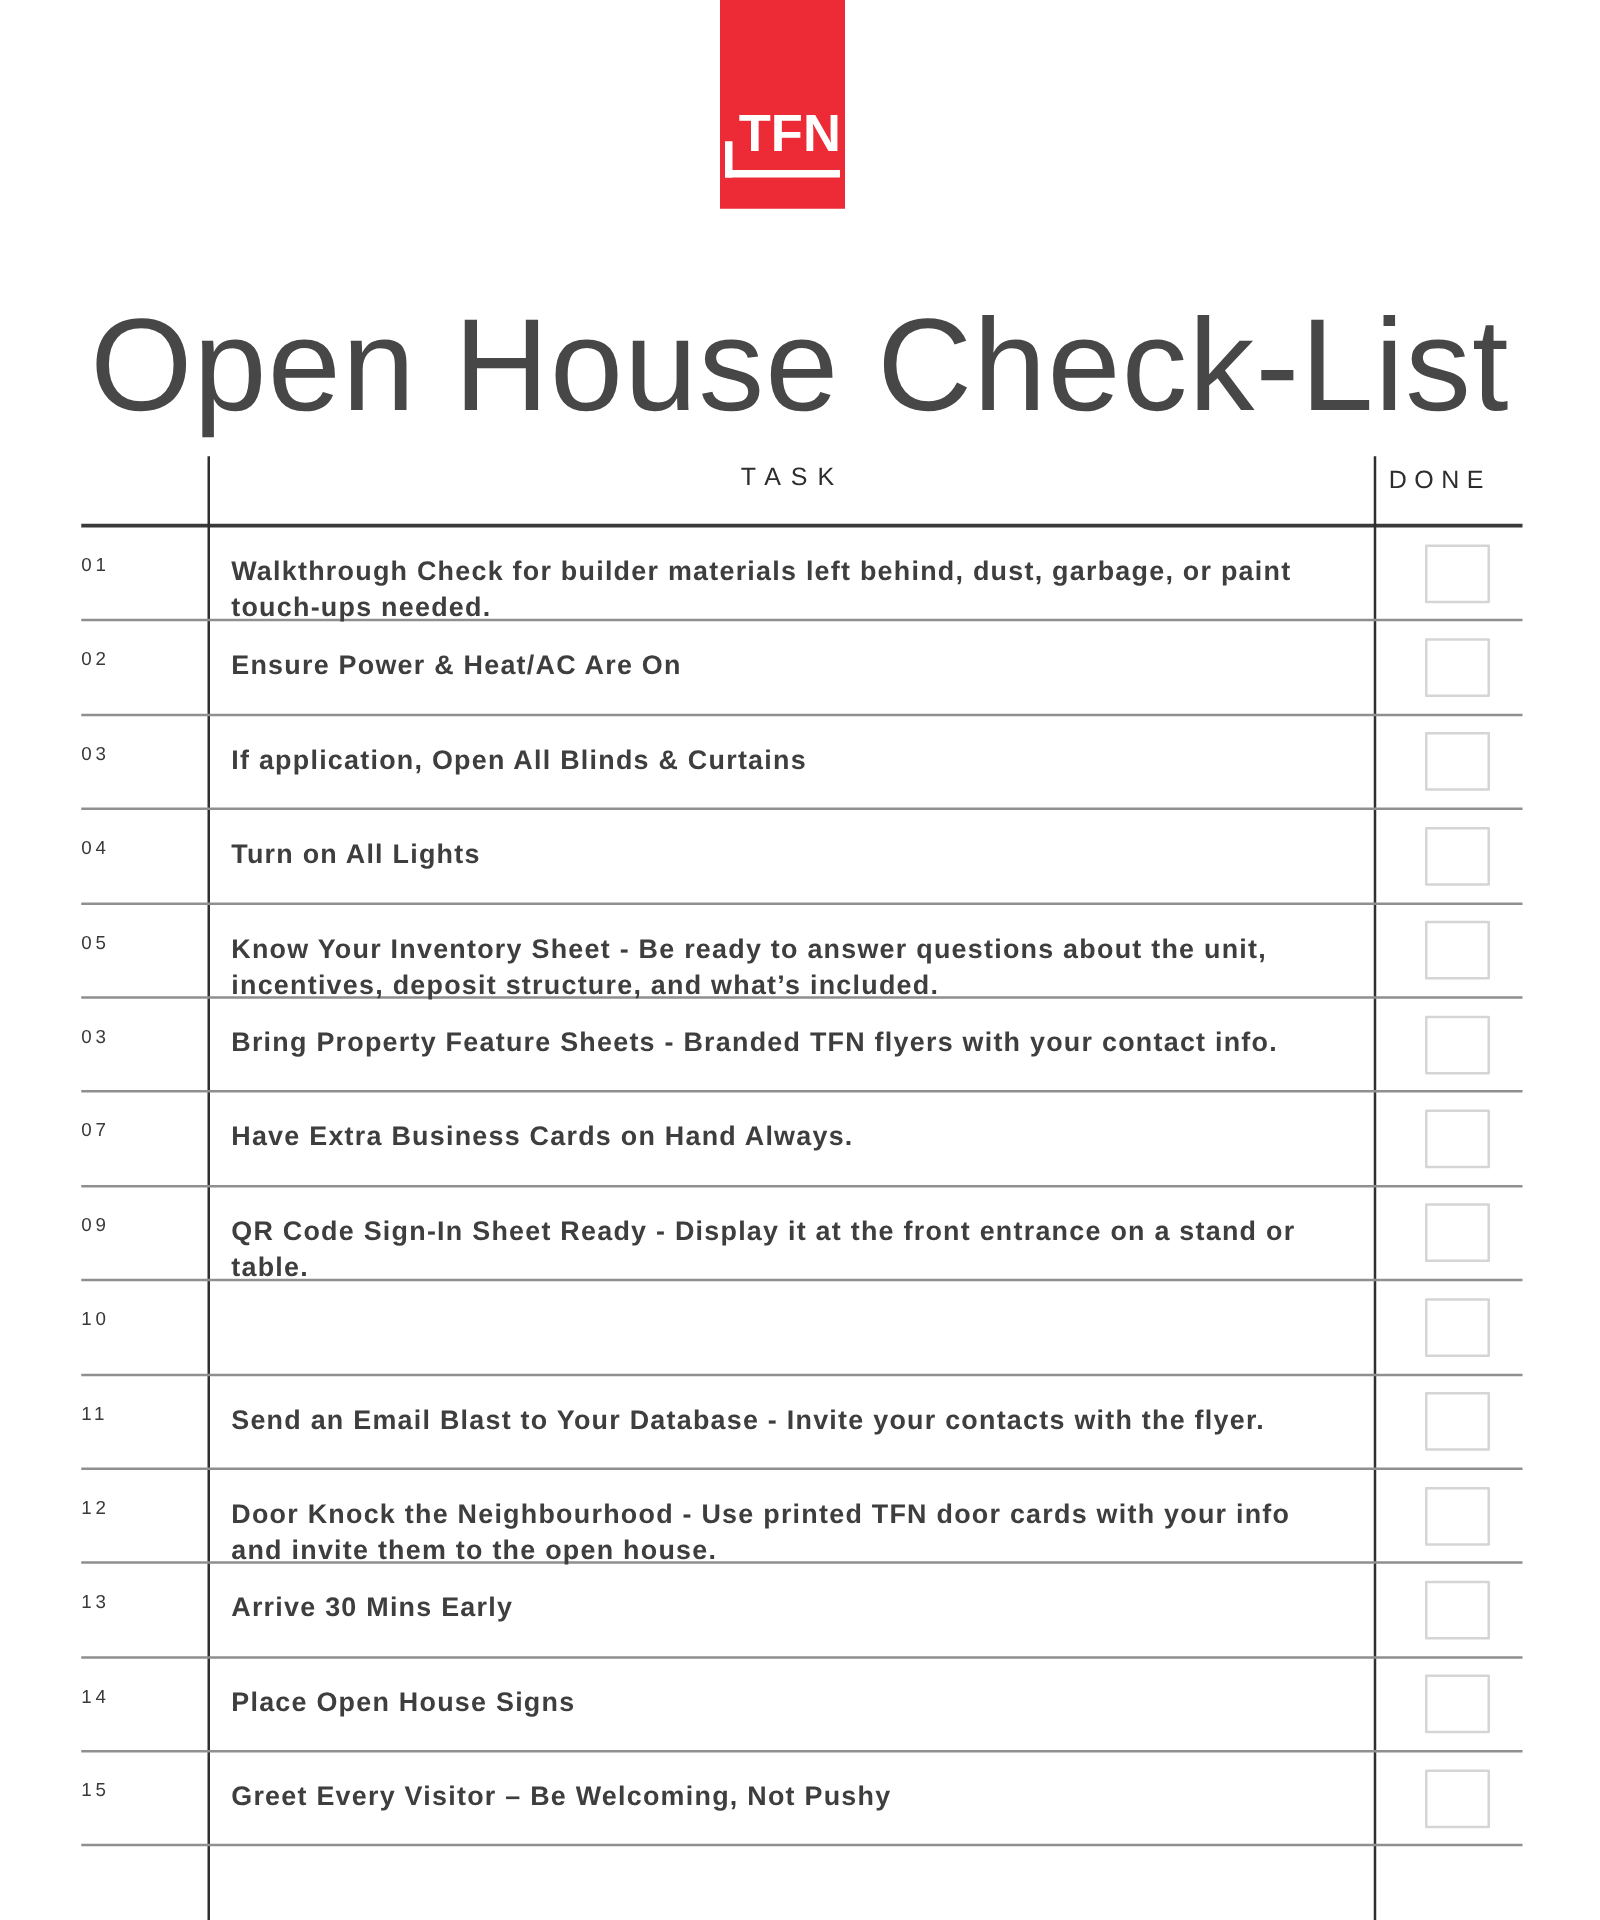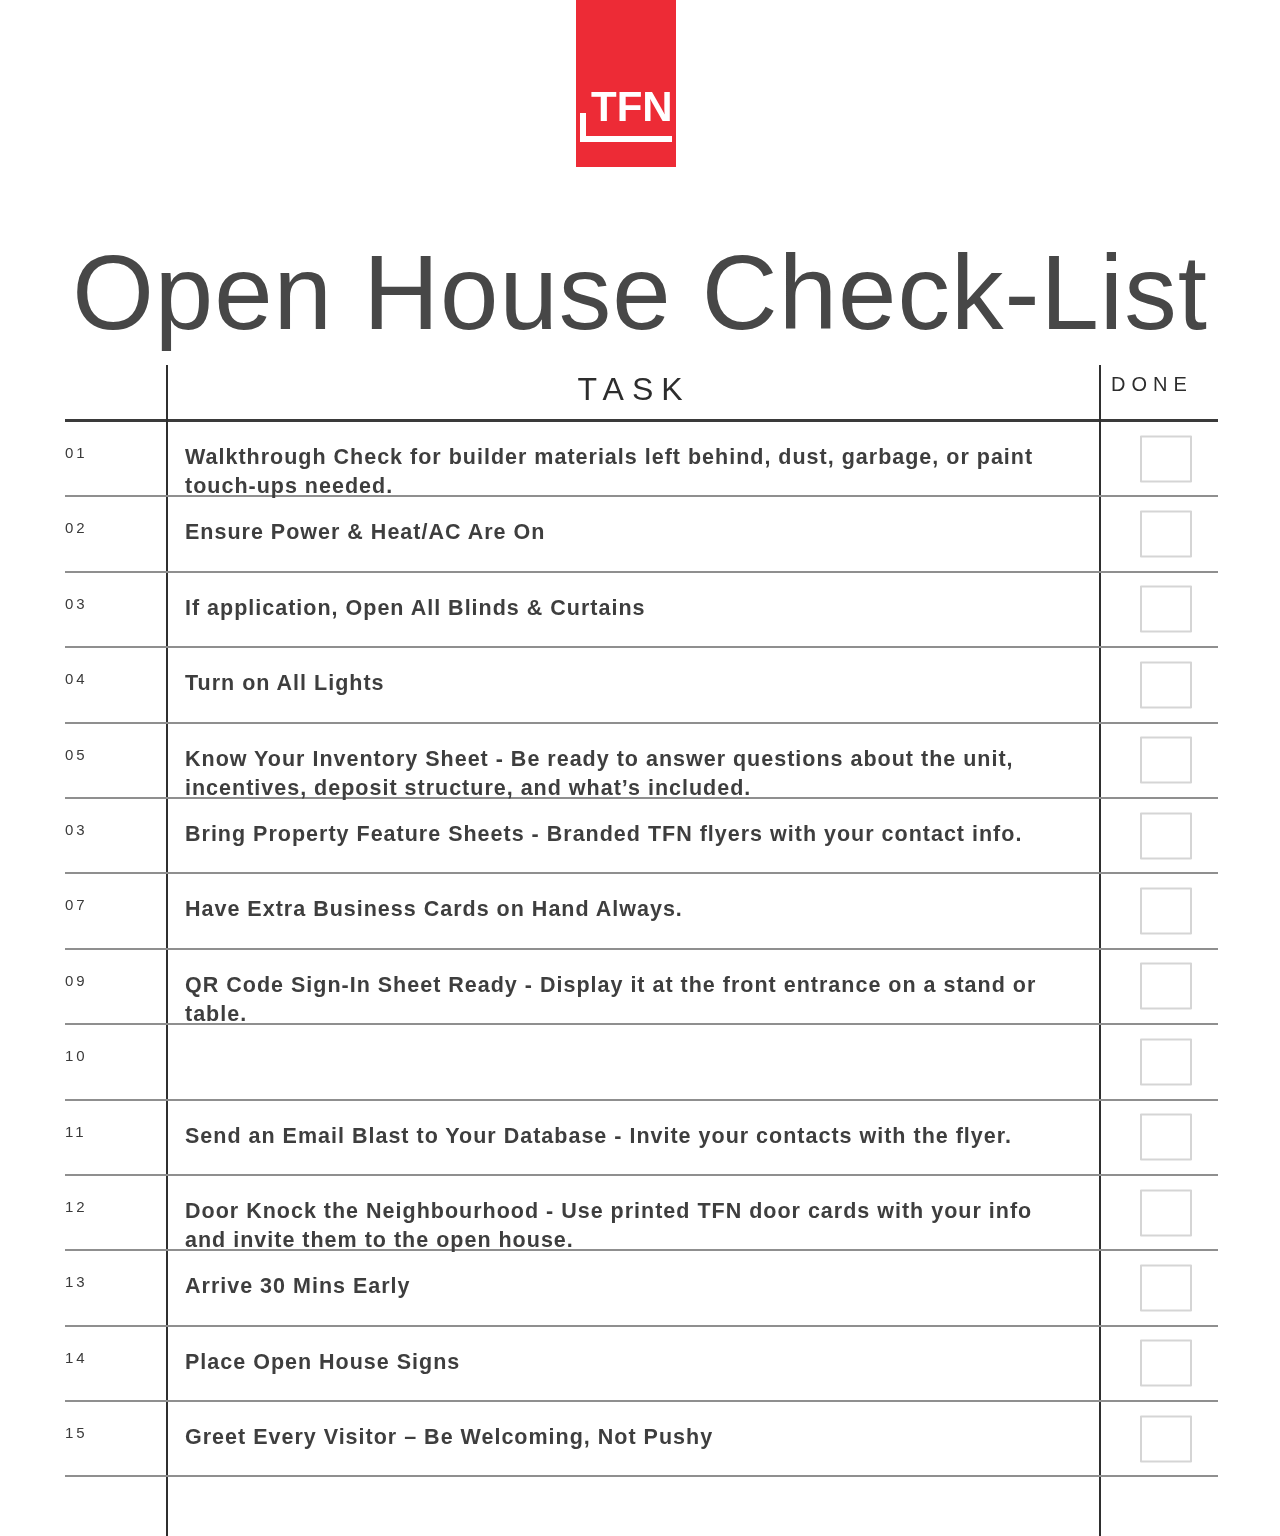--- a/index.html
+++ b/index.html
@@ -63,21 +63,21 @@
     margin-top: 41px;
   }
 
   
   .task-header {
     position: absolute;
     left: 168px;
     top: 371px;
     width: 932px;
     text-align: center;
-    font-size: 32px;
+    font-size: 20px;
     letter-spacing: 8px;
     color: #2d2d2d;
   }
   .done-header {
     position: absolute;
     left: 1111px;
     top: 373px;
     font-size: 20px;
     letter-spacing: 6px;
     color: #2d2d2d;

